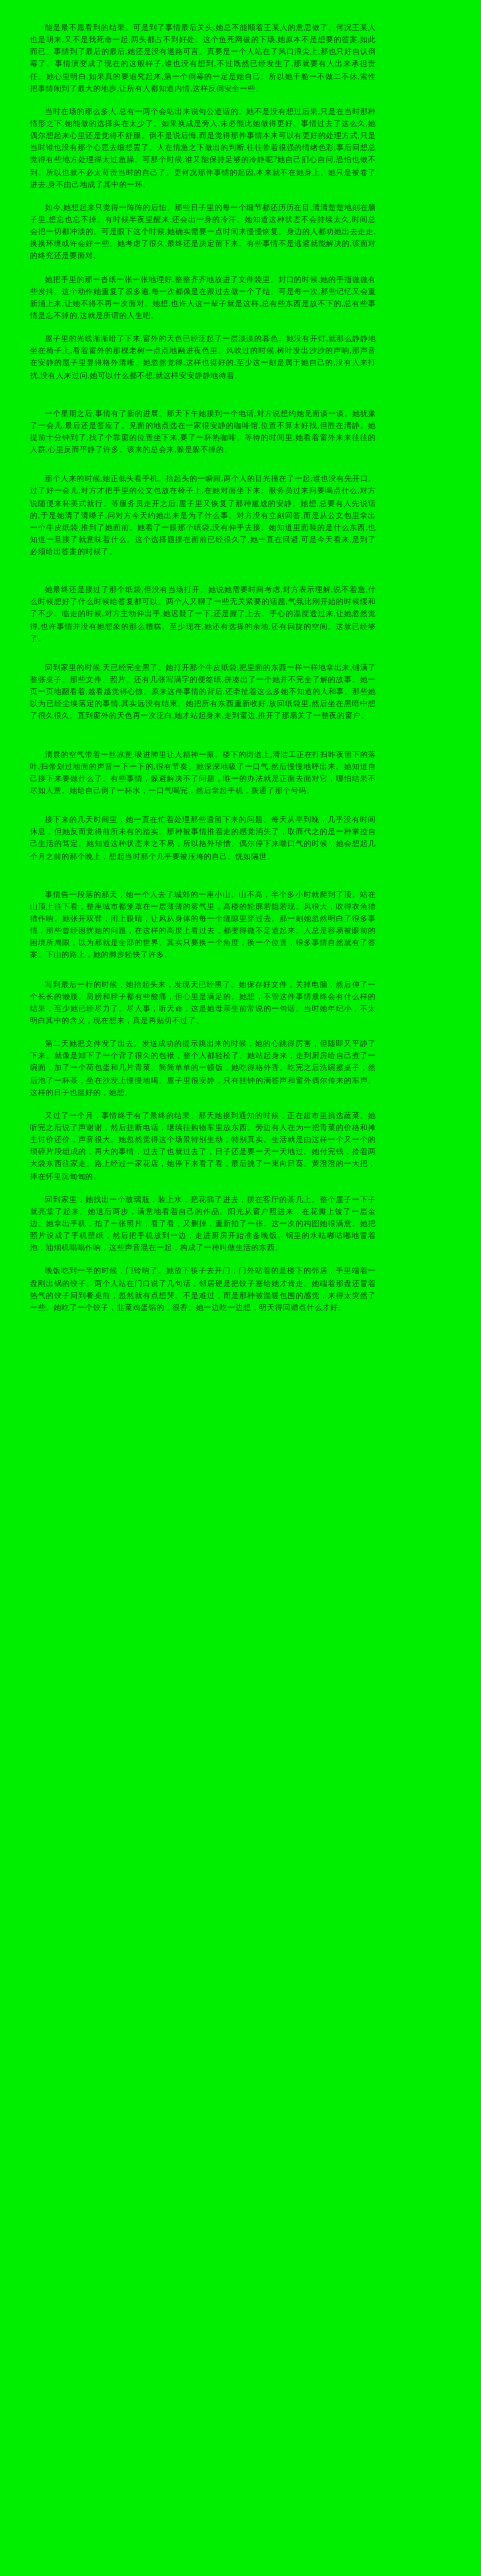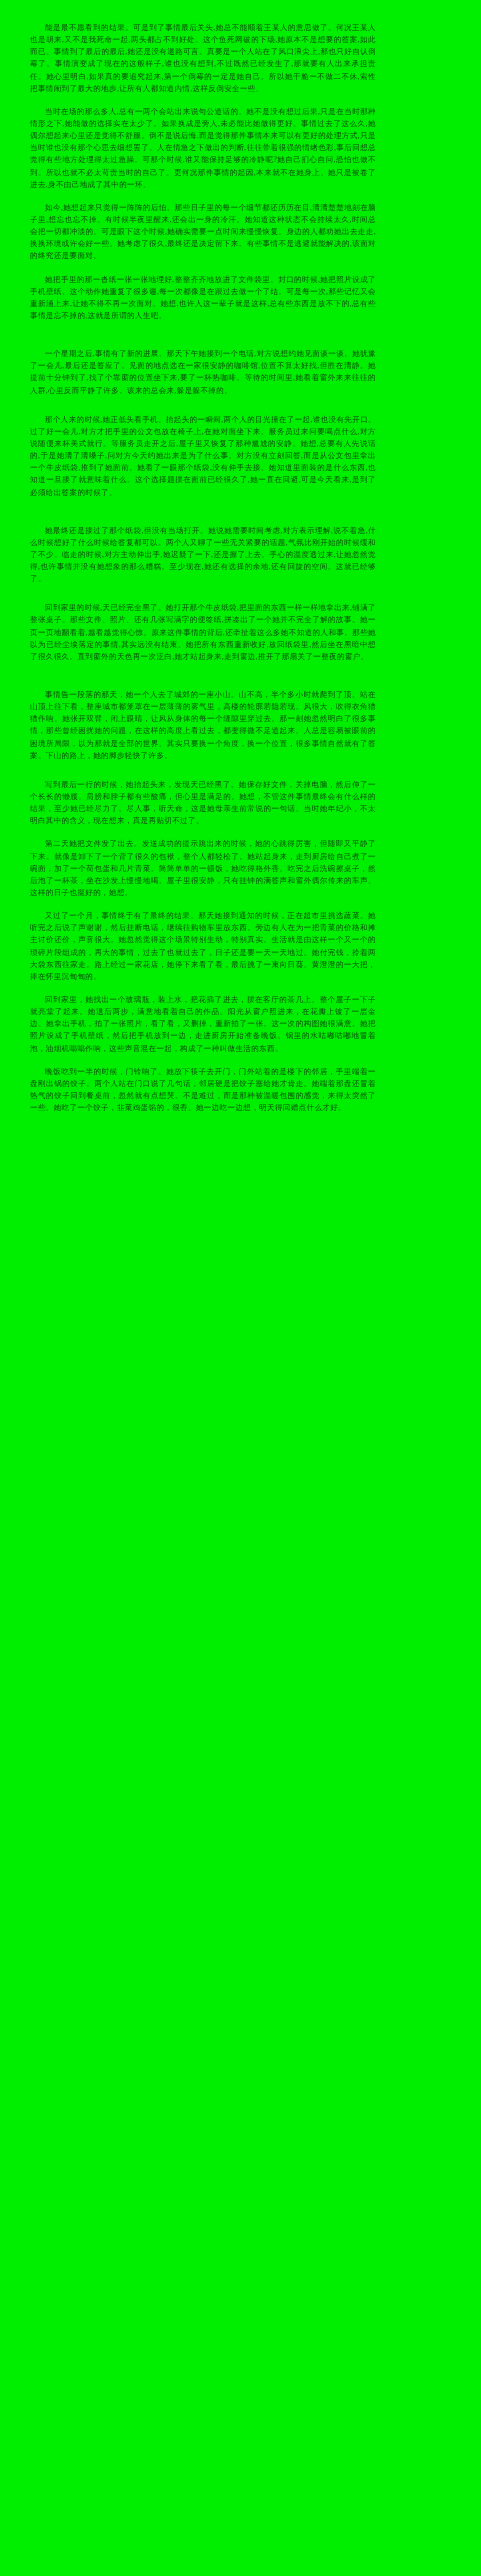--- a/index.html
+++ b/index.html
@@ -41,25 +41,28 @@
   }
 </style>
 </head>
 <body>
 
 <div class="page">
   <div class="doc">
     <p class="para first">能是最不愿看到的结果。可是到了事情最后关头,她总不能顺着王某人的意思做了。何况王某人也是胡来,又不是我死命一起,两头都占不到好处。这个鱼死网破的下场,她原本不是想要的答案,如此而已。事情到了最后的最后,她还是没有退路可言。真要是一个人站在了风口浪尖上,那也只好自认倒霉了。事情演变成了现在的这般样子,谁也没有想到,不过既然已经发生了,那就要有人出来承担责任。她心里明白,如果真的要追究起来,第一个倒霉的一定是她自己。所以她干脆一不做二不休,索性把事情闹到了最大的地步,让所有人都知道内情,这样反倒安全一些。</p>
     <p class="para">当时在场的那么多人,总有一两个会站出来说句公道话的。她不是没有想过后果,只是在当时那种情形之下,她能做的选择实在太少了。如果换成是旁人,未必能比她做得更好。事情过去了这么久,她偶尔想起来心里还是觉得不舒服。倒不是说后悔,而是觉得那件事情本来可以有更好的处理方式,只是当时谁也没有那个心思去细想罢了。人在情急之下做出的判断,往往带着很强的情绪色彩,事后回想总觉得有些地方处理得太过急躁。可那个时候,谁又能保持足够的冷静呢?她自己扪心自问,恐怕也做不到。所以也就不必太苛责当时的自己了。更何况那件事情的起因,本来就不在她身上。她只是被卷了进去,身不由己地成了其中的一环。</p>
     <p class="para">如今,她想起来只觉得一阵阵的后怕。那些日子里的每一个细节都还历历在目,清清楚楚地刻在脑子里,想忘也忘不掉。有时候半夜里醒来,还会出一身的冷汗。她知道这种状态不会持续太久,时间总会把一切都冲淡的。可是眼下这个时候,她确实需要一点时间来慢慢恢复。身边的人都劝她出去走走,换换环境或许会好一些。她考虑了很久,最终还是决定留下来。有些事情不是逃避就能解决的,该面对的终究还是要面对。</p>
-    <p class="para">她把手里的那一沓纸一张一张地理好,整整齐齐地放进了文件袋里。封口的时候,她把照片设成了手机壁纸。这个动作她重复了很多遍,每一次都像是在跟过去做一个了结。可是每一次,那些记忆又会重新涌上来,让她不得不再一次面对。她想,也许人这一辈子就是这样,总有些东西是放不下的,总有些事情是忘不掉的,这就是所谓的人生吧。</p>
+    <p class="para">她把手里的那一沓纸一张一张地理好,整整齐齐地放进了文件袋里。封口的时候,她的手指微微有些发抖。这个动作她重复了很多遍,每一次都像是在跟过去做一个了结。可是每一次,那些记忆又会重新涌上来,让她不得不再一次面对。她想,也许人这一辈子就是这样,总有些东西是放不下的,总有些事情是忘不掉的,这就是所谓的人生吧。</p>
+    <p class="para">屋子里的光线渐渐暗了下来,窗外的天色已经泛起了一层淡淡的暮色。她没有开灯,就那么静静地坐在椅子上,看着窗外的那棵老树一点点地融进夜色里。风吹过的时候,树叶发出沙沙的声响,那声音在安静的屋子里显得格外清晰。她忽然觉得,这样也挺好的,至少这一刻是属于她自己的,没有人来打扰,没有人来过问,她可以什么都不想,就这样安安静静地待着。</p>
     <p class="para gap-lg">一个星期之后,事情有了新的进展。那天下午她接到一个电话,对方说想约她见面谈一谈。她犹豫了一会儿,最后还是答应了。见面的地点选在一家很安静的咖啡馆,位置不算太好找,但胜在清静。她提前十分钟到了,找了个靠窗的位置坐下来,要了一杯热咖啡。等待的时间里,她看着窗外来来往往的人群,心里反而平静了许多。该来的总会来,躲是躲不掉的。</p>
     <p class="para">那个人来的时候,她正低头看手机。抬起头的一瞬间,两个人的目光撞在了一起,谁也没有先开口。过了好一会儿,对方才把手里的公文包放在椅子上,在她对面坐下来。服务员过来问要喝点什么,对方说随便来杯美式就行。等服务员走开之后,屋子里又恢复了那种尴尬的安静。她想,总要有人先说话的,于是她清了清嗓子,问对方今天约她出来是为了什么事。对方没有立刻回答,而是从公文包里拿出一个牛皮纸袋,推到了她面前。她看了一眼那个纸袋,没有伸手去接。她知道里面装的是什么东西,也知道一旦接了就意味着什么。这个选择题摆在面前已经很久了,她一直在回避,可是今天看来,是到了必须给出答案的时候了。</p>
     <p class="para gap-lg">她最终还是接过了那个纸袋,但没有当场打开。她说她需要时间考虑,对方表示理解,说不着急,什么时候想好了什么时候给答复都可以。两个人又聊了一些无关紧要的话题,气氛比刚开始的时候缓和了不少。临走的时候,对方主动伸出手,她迟疑了一下,还是握了上去。手心的温度透过来,让她忽然觉得,也许事情并没有她想象的那么糟糕。至少现在,她还有选择的余地,还有回旋的空间。这就已经够了。</p>
     <p class="para">回到家里的时候,天已经完全黑了。她打开那个牛皮纸袋,把里面的东西一样一样地拿出来,铺满了整张桌子。那些文件、照片、还有几张写满字的便签纸,拼凑出了一个她并不完全了解的故事。她一页一页地翻看着,越看越觉得心惊。原来这件事情的背后,还牵扯着这么多她不知道的人和事。那些她以为已经尘埃落定的事情,其实远没有结束。她把所有东西重新收好,放回纸袋里,然后坐在黑暗中想了很久很久。直到窗外的天色再一次泛白,她才站起身来,走到窗边,推开了那扇关了一整夜的窗户。</p>
+    <p class="para gap-lg">清晨的空气带着一丝凉意,吸进肺里让人精神一振。楼下的街道上,清洁工正在打扫昨夜留下的落叶,扫帚划过地面的声音一下一下的,很有节奏。她深深地吸了一口气,然后慢慢地呼出来。她知道自己接下来要做什么了。有些事情，躲避解决不了问题，唯一的办法就是正面去面对它，哪怕结果不尽如人意。她给自己倒了一杯水，一口气喝完，然后拿起手机，拨通了那个号码。</p>
+    <p class="para">接下来的几天时间里，她一直在忙着处理那些遗留下来的问题。每天从早到晚，几乎没有时间休息，但她反而觉得前所未有的踏实。那种被事情推着走的感觉消失了，取而代之的是一种掌控自己生活的笃定。她知道这种状态来之不易，所以格外珍惜。偶尔停下来喘口气的时候，她会想起几个月之前的那个晚上，想起当时那个几乎要被压垮的自己。恍如隔世。</p>
     <p class="para gap-lg">事情告一段落的那天，她一个人去了城郊的一座小山。山不高，半个多小时就爬到了顶。站在山顶上往下看，整座城市都笼罩在一层薄薄的雾气里，高楼的轮廓若隐若现。风很大，吹得衣角猎猎作响。她张开双臂，闭上眼睛，让风从身体的每一个缝隙里穿过去。那一刻她忽然明白了很多事情，那些曾经困扰她的问题，在这样的高度上看过去，都变得微不足道起来。人总是容易被眼前的困境所局限，以为那就是全部的世界。其实只要换一个角度，换一个位置，很多事情自然就有了答案。下山的路上，她的脚步轻快了许多。</p>
     <p class="para">写到最后一行的时候，她抬起头来，发现天已经黑了。她保存好文件，关掉电脑，然后伸了一个长长的懒腰。肩膀和脖子都有些酸痛，但心里是满足的。她想，不管这件事情最终会有什么样的结果，至少她已经尽力了。尽人事，听天命，这是她母亲生前常说的一句话。当时她年纪小，不太明白其中的含义，现在想来，真是再贴切不过了。</p>
     <p class="para">第二天她把文件发了出去。发送成功的提示跳出来的时候，她的心跳得厉害，但随即又平静了下来。就像是卸下了一个背了很久的包袱，整个人都轻松了。她站起身来，走到厨房给自己煮了一碗面，加了一个荷包蛋和几片青菜。简简单单的一顿饭，她吃得格外香。吃完之后洗碗擦桌子，然后泡了一杯茶，坐在沙发上慢慢地喝。屋子里很安静，只有挂钟的滴答声和窗外偶尔传来的车声。这样的日子也挺好的，她想。</p>
     <p class="para">又过了一个月，事情终于有了最终的结果。那天她接到通知的时候，正在超市里挑选蔬菜。她听完之后说了声谢谢，然后挂断电话，继续往购物车里放东西。旁边有人在为一把青菜的价格和摊主讨价还价，声音很大。她忽然觉得这个场景特别生动，特别真实。生活就是由这样一个又一个的琐碎片段组成的，再大的事情，过去了也就过去了，日子还是要一天一天地过。她付完钱，拎着两大袋东西往家走。路上经过一家花店，她停下来看了看，最后挑了一束向日葵。黄澄澄的一大把，捧在怀里沉甸甸的。</p>
     <p class="para">回到家里，她找出一个玻璃瓶，装上水，把花插了进去，摆在客厅的茶几上。整个屋子一下子就亮堂了起来。她退后两步，满意地看着自己的作品。阳光从窗户照进来，在花瓣上镀了一层金边。她拿出手机，拍了一张照片，看了看，又删掉，重新拍了一张。这一次的构图她很满意。她把照片设成了手机壁纸，然后把手机放到一边，走进厨房开始准备晚饭。锅里的水咕嘟咕嘟地冒着泡，油烟机嗡嗡作响，这些声音混在一起，构成了一种叫做生活的东西。</p>
     <p class="para">晚饭吃到一半的时候，门铃响了。她放下筷子去开门，门外站着的是楼下的邻居，手里端着一盘刚出锅的饺子。两个人站在门口说了几句话，邻居硬是把饺子塞给她才肯走。她端着那盘还冒着热气的饺子回到餐桌前，忽然就有点想哭。不是难过，而是那种被温暖包围的感觉，来得太突然了一些。她吃了一个饺子，韭菜鸡蛋馅的，很香。她一边吃一边想，明天得回赠点什么才好。</p>
   </div>
 </div>
 
 

